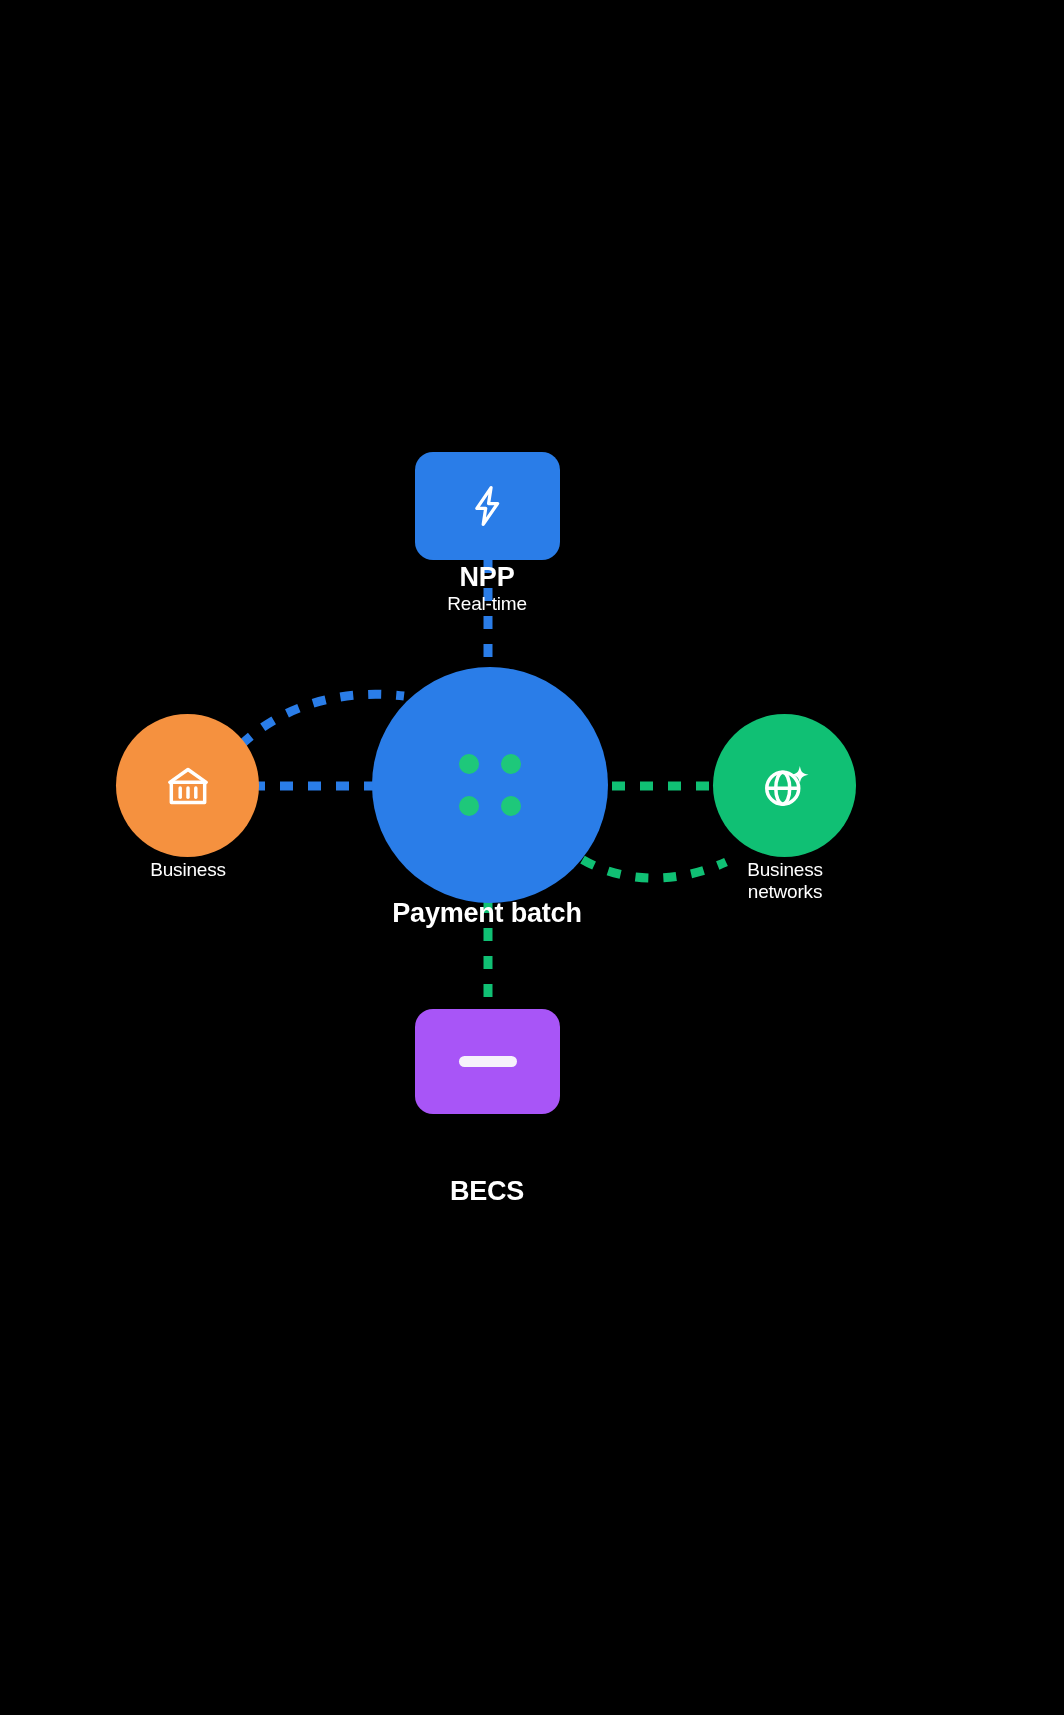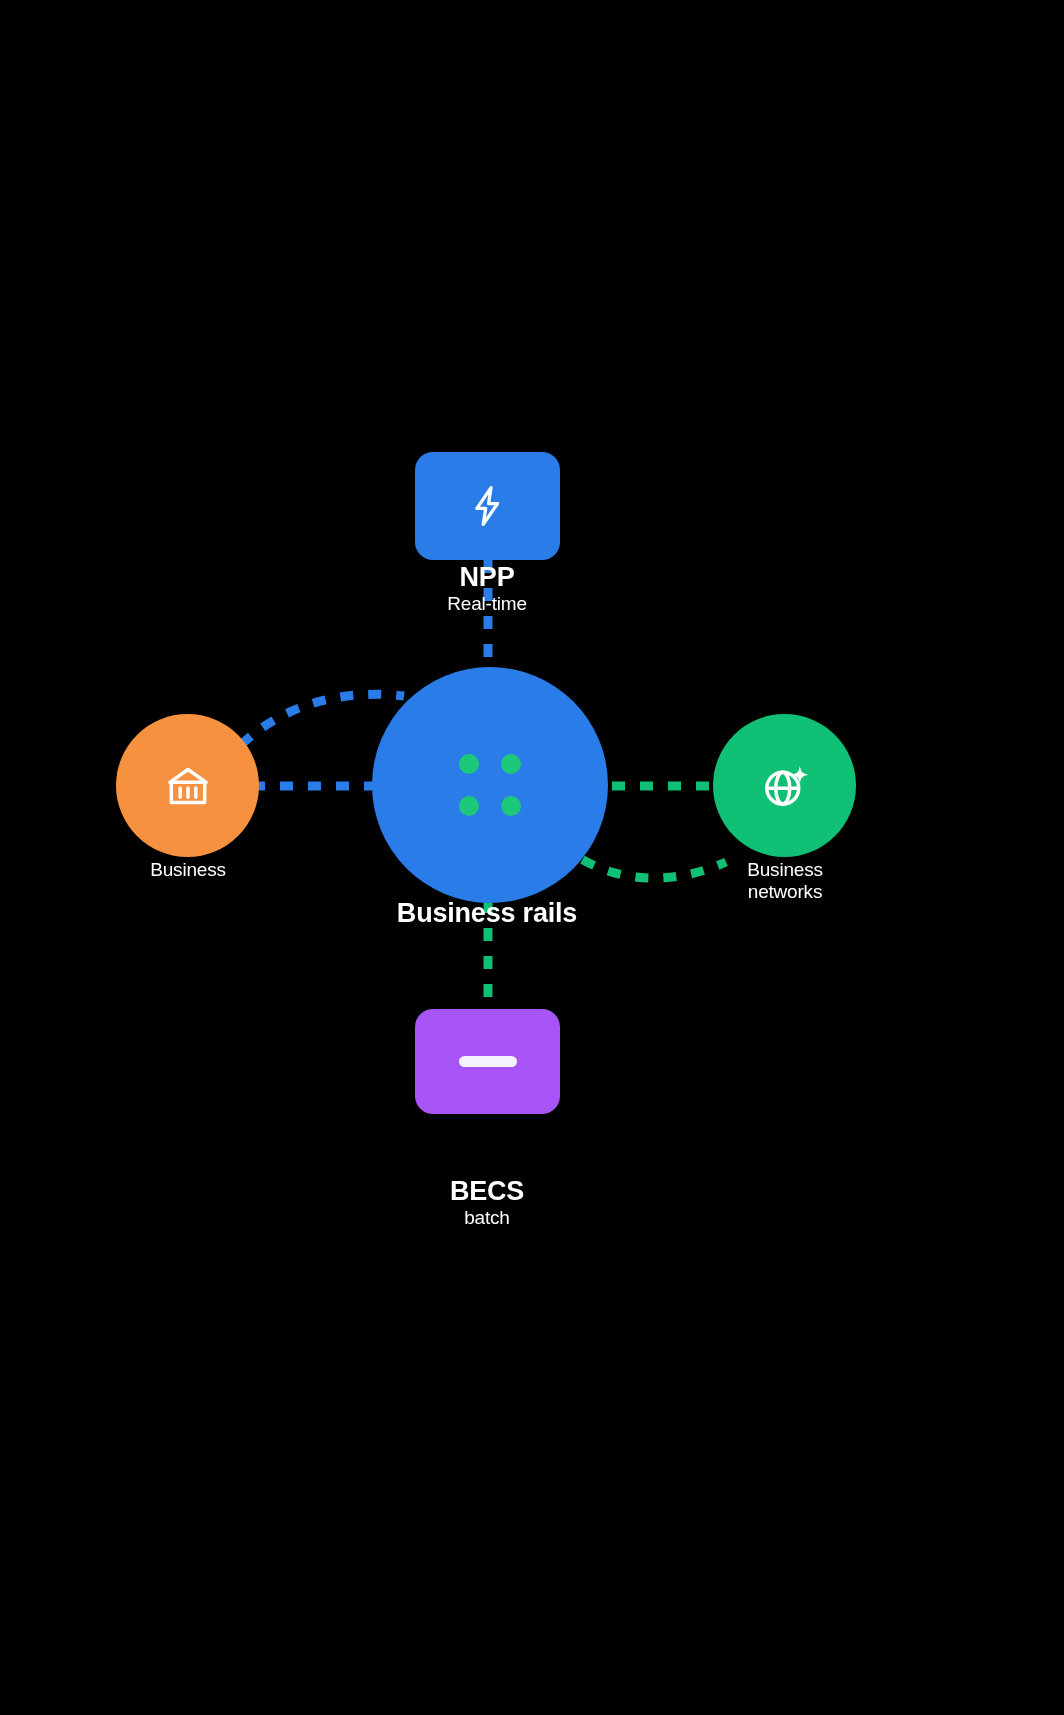--- a/index.html
+++ b/index.html
@@ -231,21 +231,21 @@
     <div class="shape-circle" id="hub-disc">
       <div id="hub-dots">
         <span class="hub-dot"></span>
         <span class="hub-dot"></span>
         <span class="hub-dot"></span>
         <span class="hub-dot"></span>
       </div>
     </div>
   </div>
   <div class="label-block" id="label-hub">
-    <div class="label-strong">Business rails</div>
+    <div class="label-strong">Payment batch</div>
   </div>
 
   <div class="node" id="node-bn">
     <div class="shape-circle" id="bn-shape">
       <svg class="icon-svg" width="54" height="54" viewBox="0 0 24 24">
         <circle cx="11" cy="13" r="7.1" fill="none" stroke="#ffffff" stroke-width="1.55"></circle>
         <ellipse cx="11" cy="13" rx="3.1" ry="7.1" fill="none" stroke="#ffffff" stroke-width="1.55"></ellipse>
         <line x1="3.9" y1="13" x2="18.1" y2="13" stroke="#ffffff" stroke-width="1.55"></line>
         <path d="M18.6 3.1 c0.55 2.75 1.1 3.3 3.85 3.85 c-2.75 0.55 -3.3 1.1 -3.85 3.85 c-0.55 -2.75 -1.1 -3.3 -3.85 -3.85 c2.75 -0.55 3.3 -1.1 3.85 -3.85 z" fill="#ffffff"></path>
       </svg>
@@ -256,16 +256,15 @@
     <div class="label-normal">networks</div>
   </div>
 
   <div class="node" id="node-becs">
     <div class="shape-rect" id="becs-shape">
       <div id="becs-bar"></div>
     </div>
   </div>
   <div class="label-block" id="label-becs">
     <div class="label-strong">BECS</div>
-    <div class="label-normal">batch</div>
   </div>
 
 </div>
 
 </body></html>

